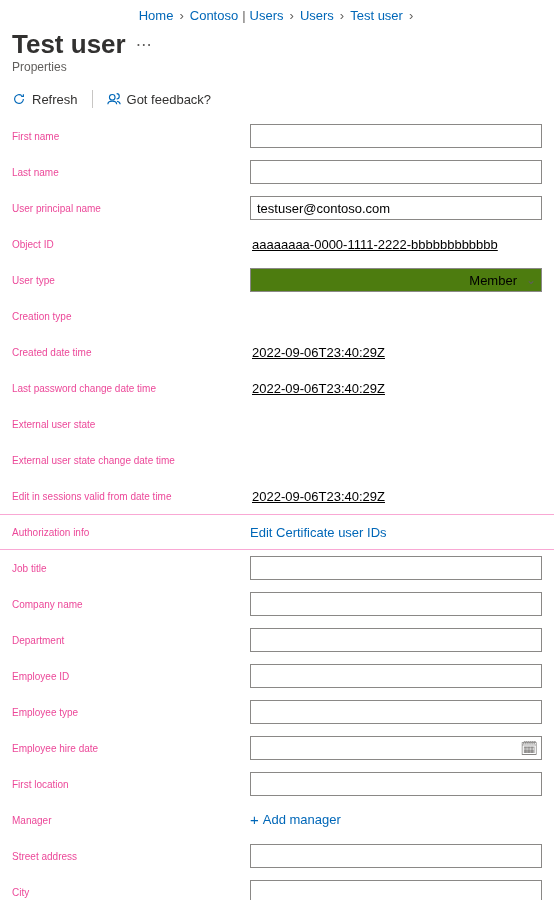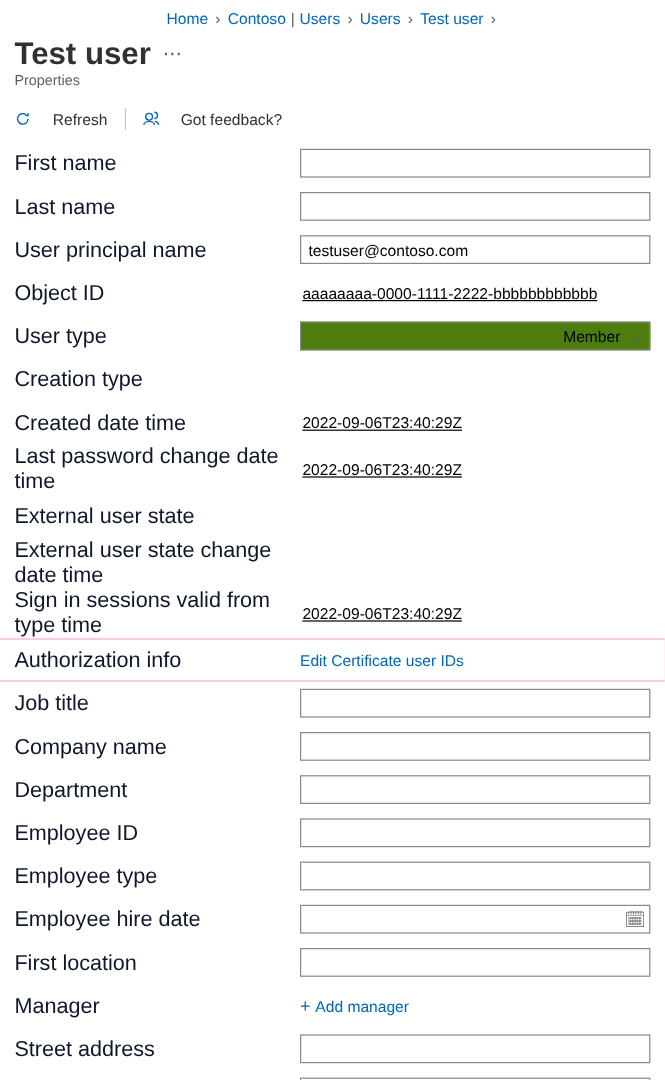--- a/index.html
+++ b/index.html
@@ -31,43 +31,43 @@
   .title-row h1 { font-size: 26px; font-weight: 600; color: #323130; }
   .title-row .ellipsis { color: #605e5c; font-size: 16px; cursor: pointer; }
   .subtitle { padding: 0 12px 10px 12px; font-size: 12px; color: #605e5c; }
   .toolbar {
     padding: 6px 12px 10px 12px;
     display: flex;
     align-items: center;
     gap: 8px;
     font-size: 13px;
   }
-  .toolbar-btn { display: inline-flex; align-items: center; gap: 18px; cursor: pointer; color: #323130; }
+  .toolbar-btn { display: inline-flex; align-items: center; gap: 6px; cursor: pointer; color: #323130; }
   .toolbar-btn .icon { color: #0067b8; display:inline-flex; }
   .toolbar-sep { width:1px; height:18px; background:#c8c6c4; margin: 0 6px; }
   .form { padding: 0 0 20px 0; }
   .form-row {
     display: flex;
     align-items: center;
     min-height: 36px;
     padding: 0 12px;
   }
   .form-row.highlight {
     border: 1px solid #f9a8d4;
     border-left-width: 1px;
     border-right-width: 1px;
     margin-left: -1px;
     margin-right: -1px;
     padding-top:4px;
     padding-bottom:4px;
   }
   .form-label {
     flex: 0 0 238px;
-    font-size: 18px;
-    color: #0f172a;
+    font-size: 10px;
+    color: #ec4899;
     padding-right: 8px;
   }
   .form-control { flex: 1 1 auto; }
   .form-control input[type=text],
   .form-control select,
   .form-control .readonly-box {
     width: 100%;
     height: 24px;
     border: 1px solid #8a8886;
     padding: 2px 6px;
@@ -200,21 +200,21 @@
     <div class="form-label">External user state</div>
     <div class="form-control"></div>
   </div>
 
   <div class="form-row">
     <div class="form-label">External user state change date time</div>
     <div class="form-control"></div>
   </div>
 
   <div class="form-row">
-    <div class="form-label">Sign in sessions valid from type time</div>
+    <div class="form-label">Edit in sessions valid from date time</div>
     <div class="form-control">
         <div class="readonly-box">2022-09-06T23:40:29Z</div>
       </div>
   </div>
 
   <div class="form-row highlight">
     <div class="form-label">Authorization info</div>
     <div class="form-control"><span class="link">Edit Certificate user IDs</span></div>
   </div>
 

